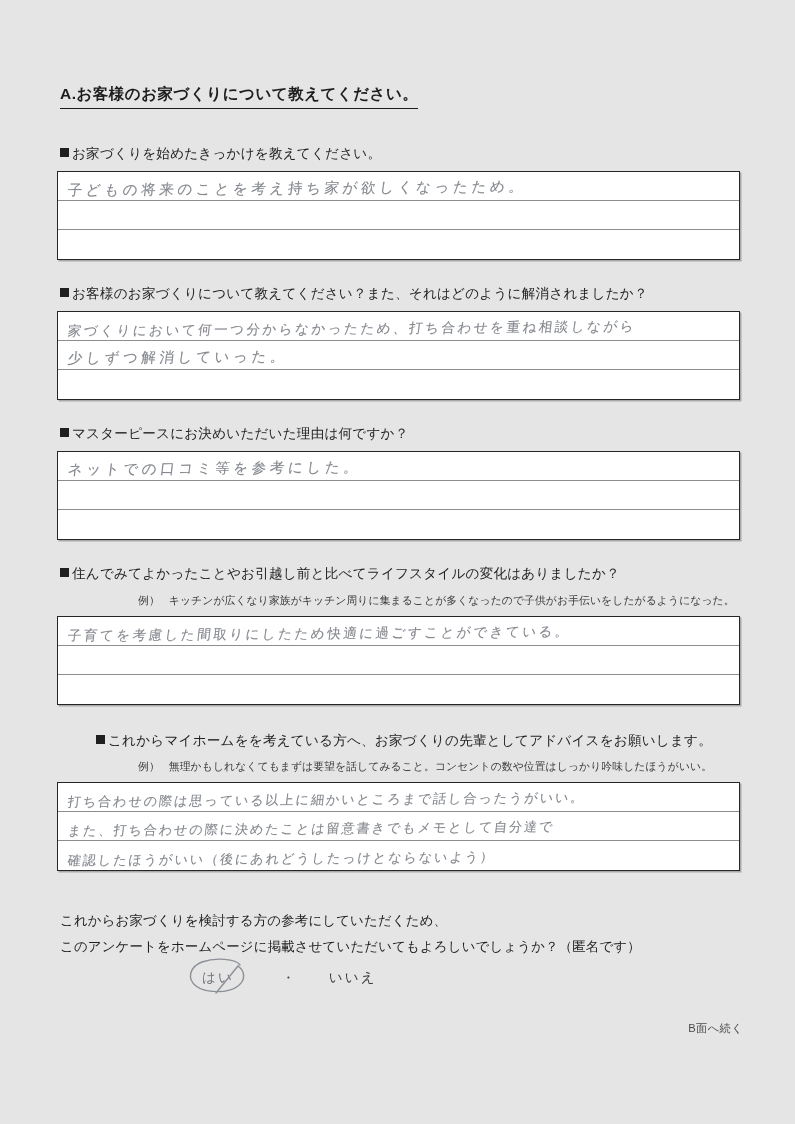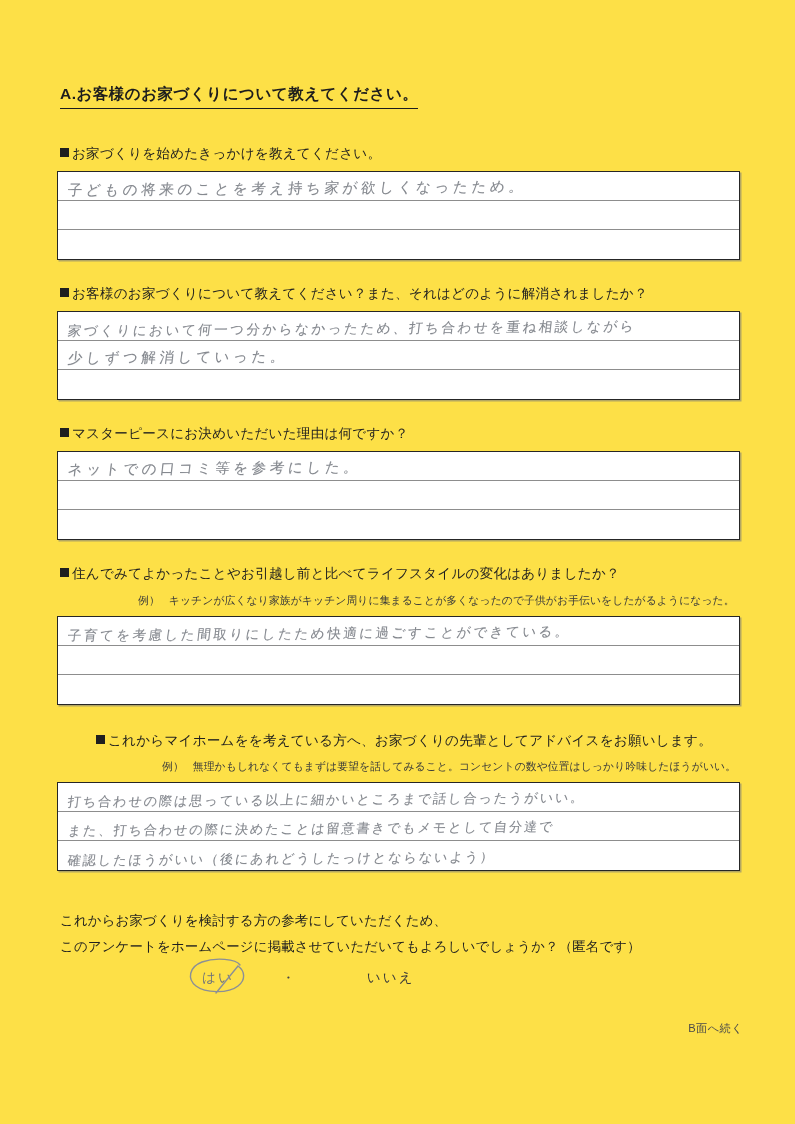--- a/index.html
+++ b/index.html
@@ -12,21 +12,21 @@
     height: 1124px;
     position: relative;
     font-family: "Liberation Sans", "DejaVu Sans", sans-serif;
     color: #2b2b2b;
     overflow: hidden;
   }
 
   .page {
     position: absolute;
     inset: 0;
-    background: #fde047;
+    background: #e5e5e5;
   }
 
   
   .doc-title {
     position: absolute;
     left: 60px;
     top: 84px;
     font-size: 15.5px;
     font-weight: 700;
     letter-spacing: 0.5px;
@@ -138,21 +138,20 @@
     pointer-events: none;
   }
   .choice-dot {
     margin: 0 34px;
     font-size: 13px;
     color: #444;
   }
   .choice-no {
     color: #3b3b3b;
     letter-spacing: 2px;
-    margin-left: 38px;
   }
 
   .footnote {
     position: absolute;
     right: 52px;
     top: 1000px;
     font-size: 11.2px;
     color: #4a4a4a;
     letter-spacing: 0.4px;
     margin-top: 21px;
@@ -233,21 +232,21 @@
       <div class="ans-row">
         <span class="hand"></span>
       </div>
     </div>
   </div>
 
   <div class="qblock">
     <div class="q-label" style="top:732px;padding-left:36px;">
       <span class="q-bullet"></span><span>これからマイホームをを考えている方へ、お家づくりの先輩としてアドバイスをお願いします。</span>
     </div>
-    <div class="q-example" style="top:760px;margin-left:24px;">
+    <div class="q-example" style="top:760px;">
       <span class="ex-mark">例）</span><span>無理かもしれなくてもまずは要望を話してみること。コンセントの数や位置はしっかり吟味したほうがいい。</span>
     </div>
     <div class="answer-box" style="top:782px;">
       <div class="ans-row">
         <span class="hand h-xs">打ち合わせの際は思っている以上に細かいところまで話し合ったうがいい。</span>
       </div>
       <div class="ans-row">
         <span class="hand h-xs">また、打ち合わせの際に決めたことは留意書きでもメモとして自分達で</span>
       </div>
       <div class="ans-row">

